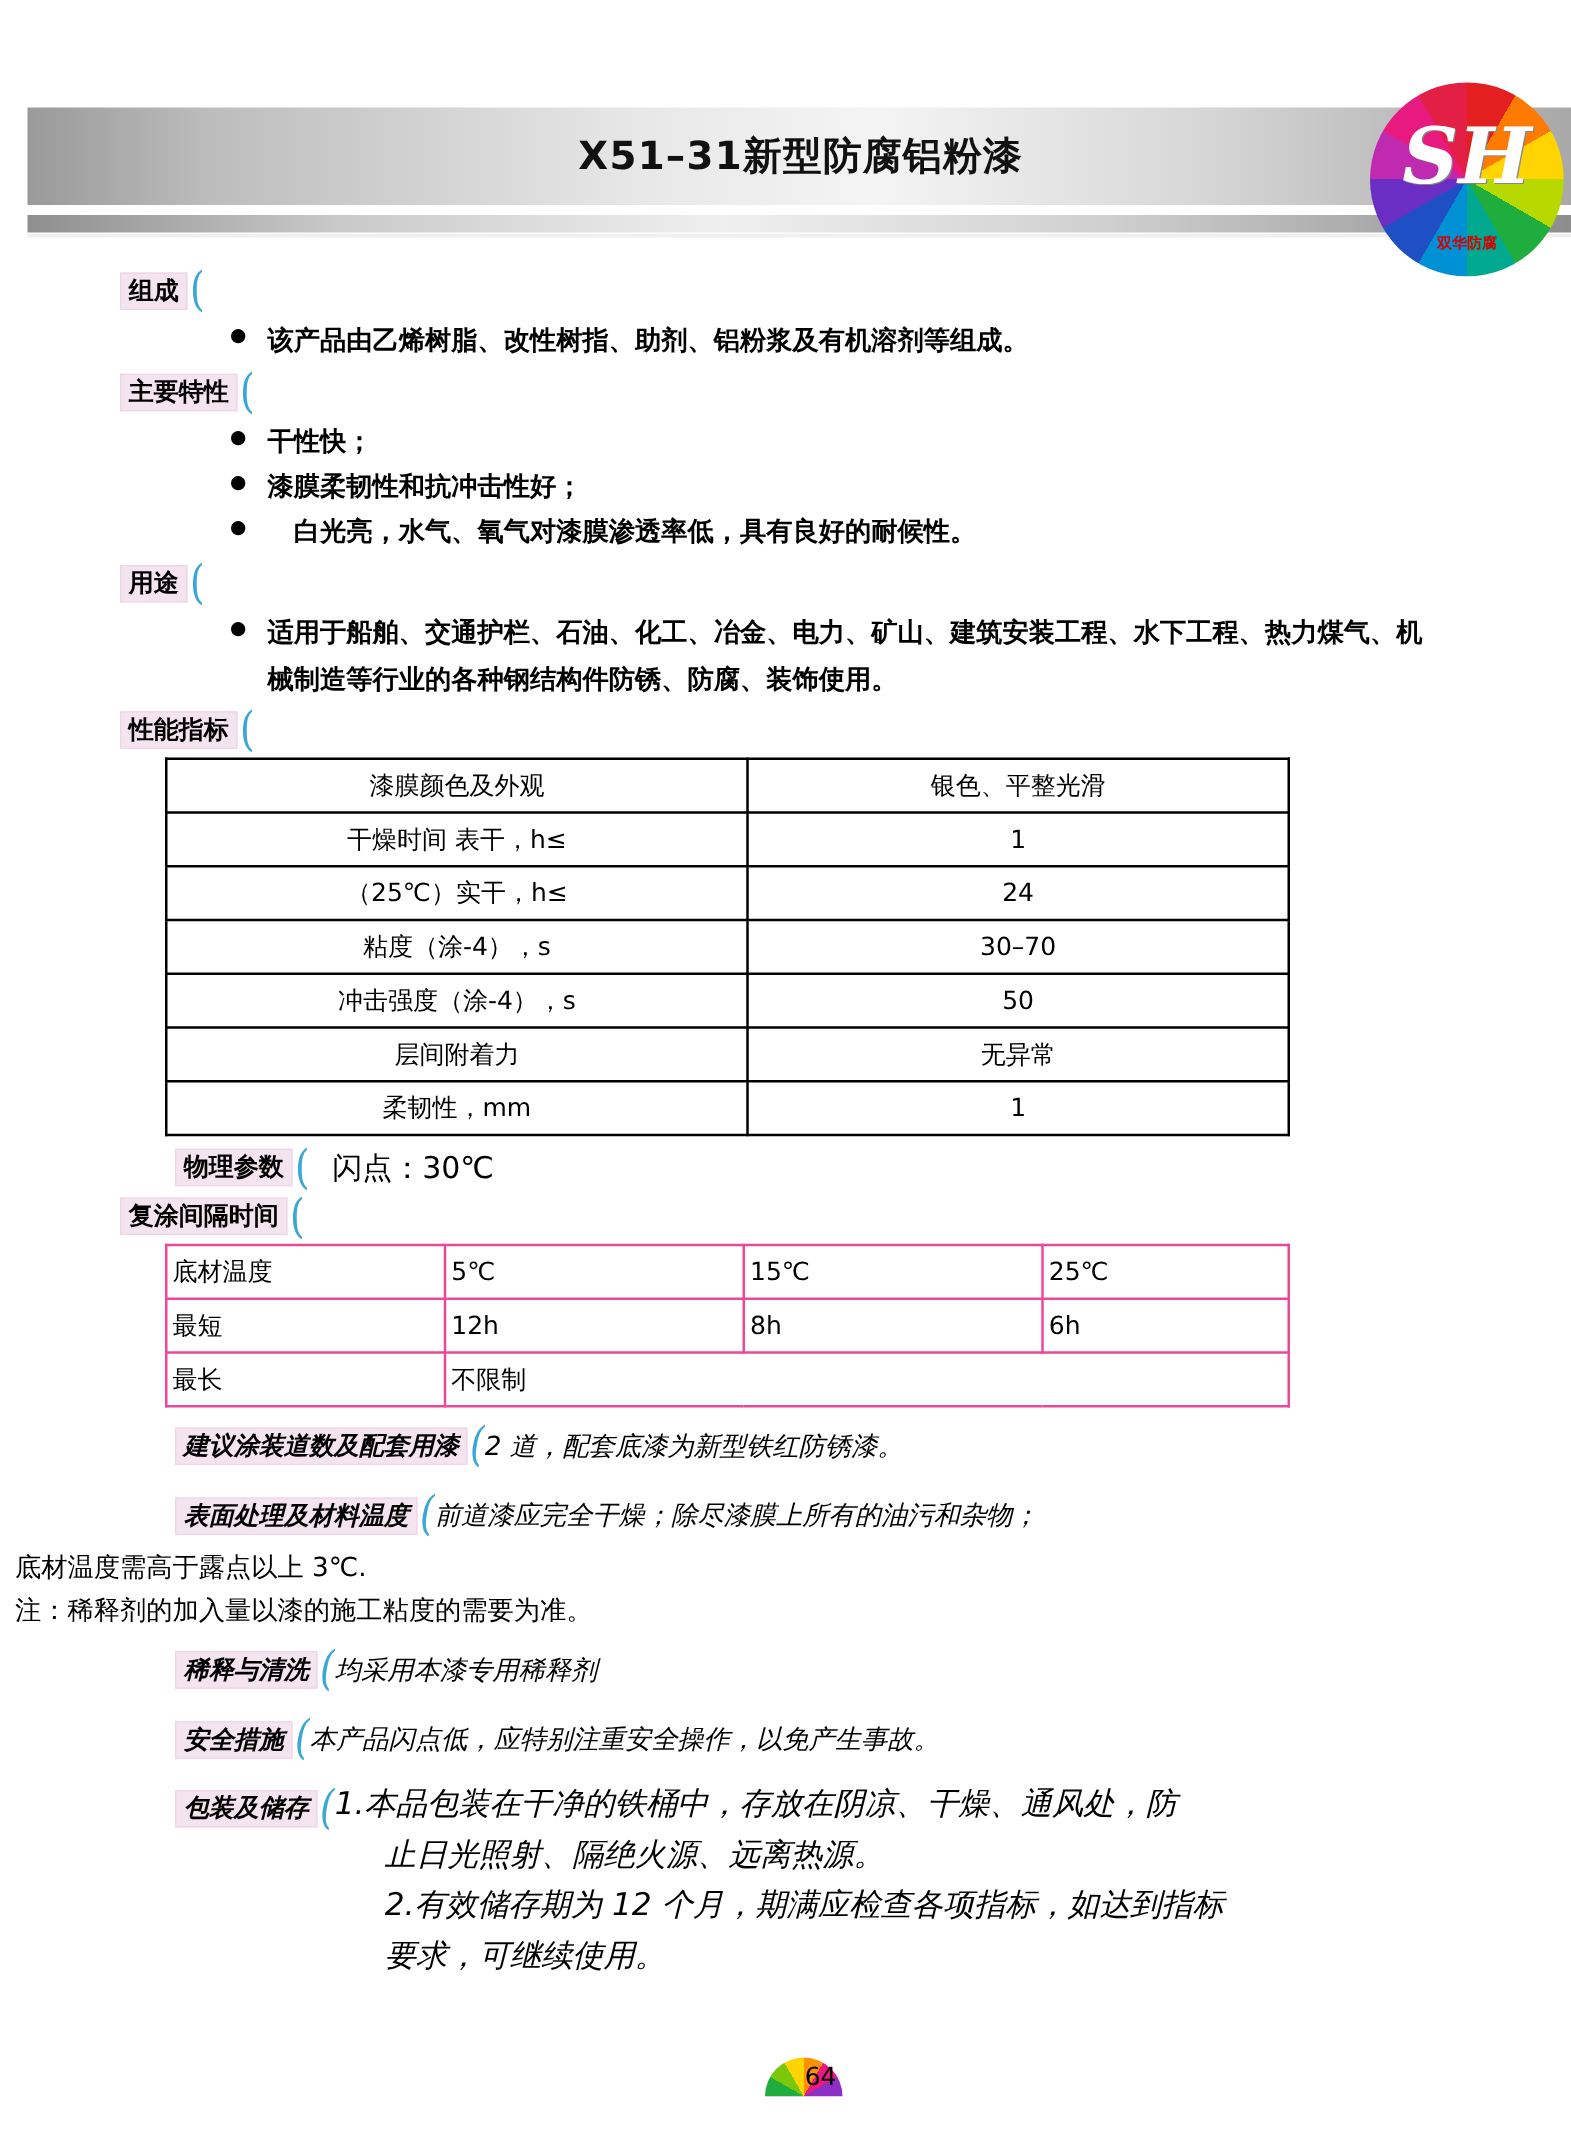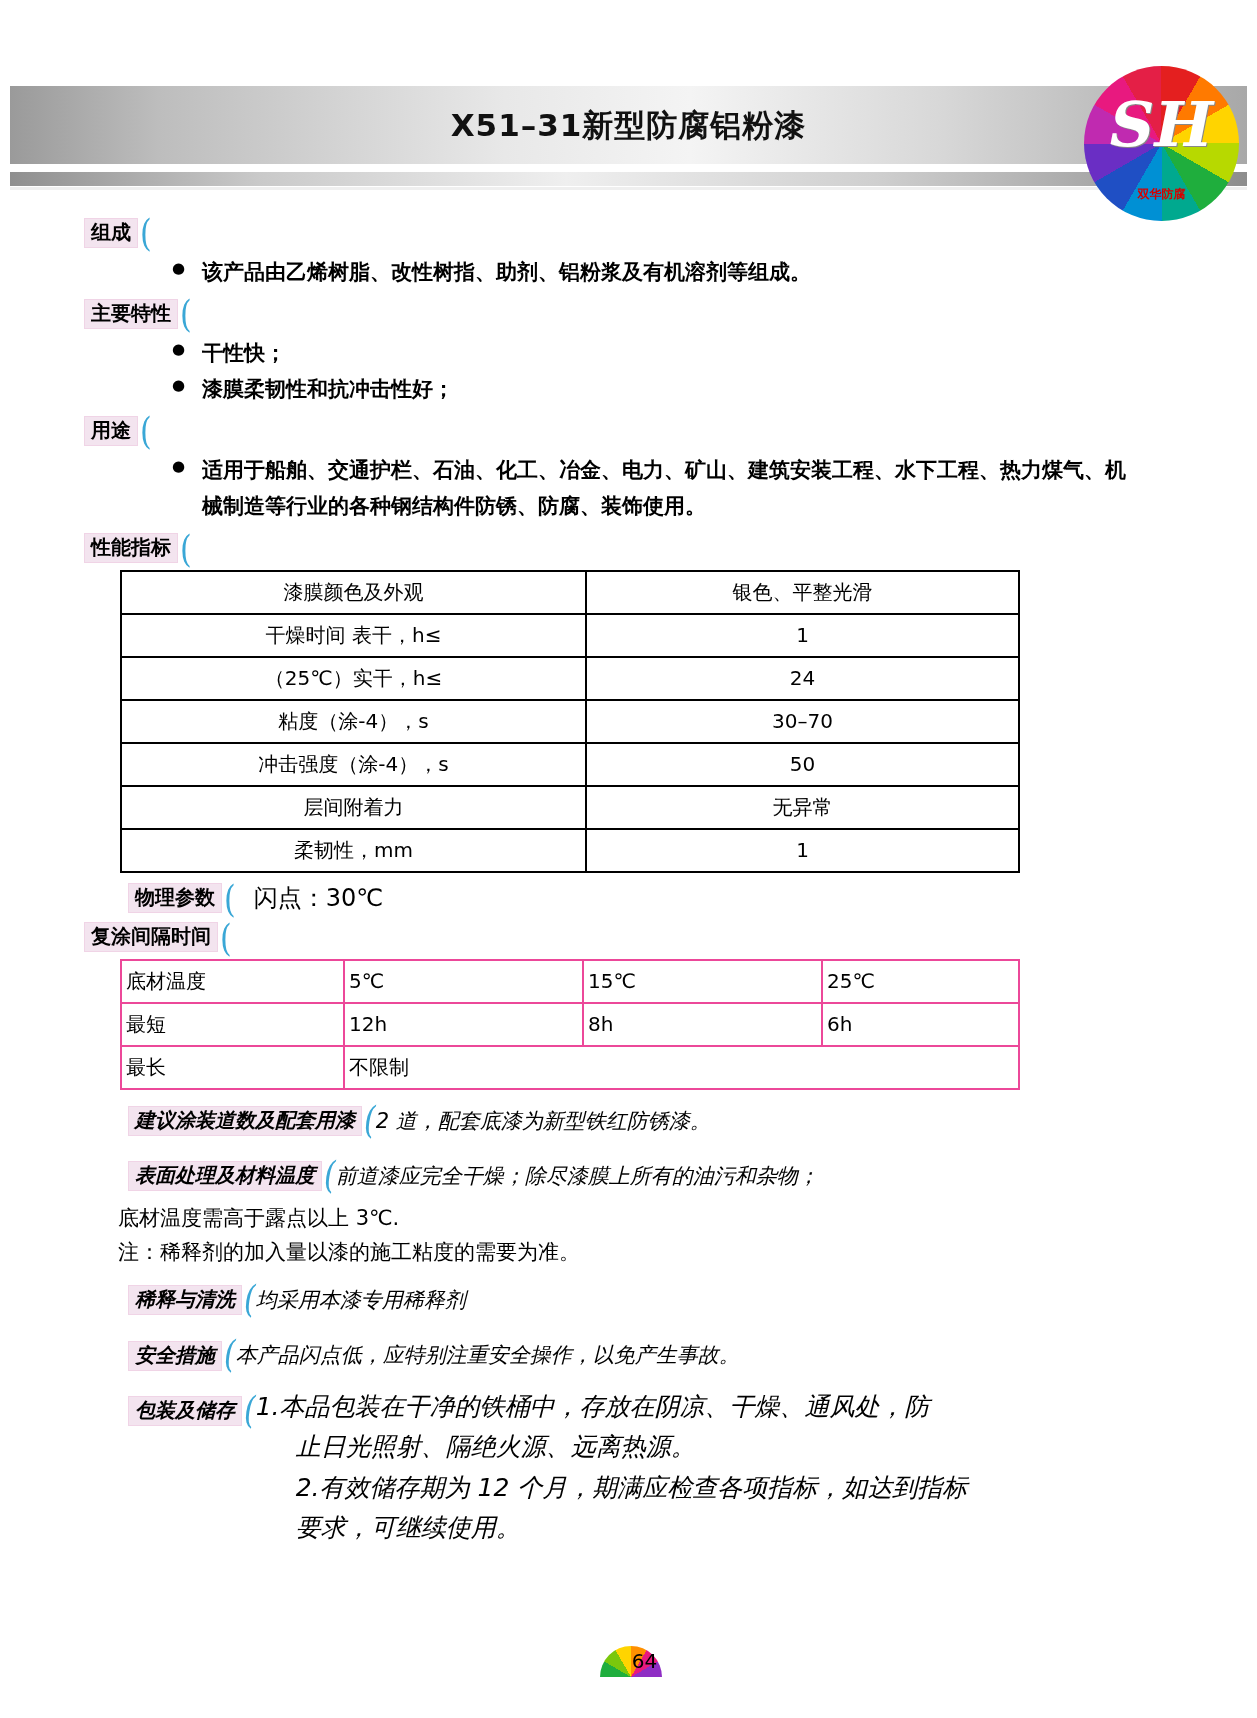--- a/index.html
+++ b/index.html
@@ -11,21 +11,21 @@
     height: 1718px;
     background: #ffffff;
     font-family: "Liberation Serif", serif;
     color: #000;
     position: relative;
     overflow: hidden;
   }
 
   .page {
     position: absolute;
-    left: 0; top: 0;
+    left: 12px; top: 0;
     width: 997px;
     height: 1718px;
     box-sizing: border-box;
   }
 
   
   .header-wrap {
     position: absolute;
     left: 0; top: 86px;
     width: 1257px;
@@ -234,21 +234,20 @@
     margin-left: 128px;
     margin-right: 118px;
     font-family: "DejaVu Sans", sans-serif;
     font-size: 21px;
     line-height: 1.62;
     text-indent: 0;
   }
   .para .txt { vertical-align: middle; }
   .para-row { margin-top: 7px; font-style: italic; }
   .para-cont {
-    margin-left: 118px;
     margin-right: 118px;
     font-family: "DejaVu Sans", sans-serif;
     font-size: 21px;
     line-height: 1.62;
   }
   .pack-body {
     display: inline-block;
     vertical-align: top;
     width: 770px;
     font-family: "DejaVu Sans", sans-serif;
@@ -325,20 +324,21 @@
     <ul class="bullets">
       <li>该产品由乙烯树脂、改性树指、助剂、铝粉浆及有机溶剂等组成。</li>
     </ul>
 
     <div class="section-head">
       <span class="chip">主要特性</span><span class="paren">(</span>
     </div>
     <ul class="bullets">
       <li>干性快；</li>
       <li>漆膜柔韧性和抗冲击性好；</li>
+      <li>　白光亮，水气、氧气对漆膜渗透率低，具有良好的耐候性。</li>
     </ul>
 
     <div class="section-head">
       <span class="chip">用途</span><span class="paren">(</span>
     </div>
     <ul class="bullets">
       <li>适用于船舶、交通护栏、石油、化工、冶金、电力、矿山、建筑安装工程、水下工程、热力煤气、机械制造等行业的各种钢结构件防锈、防腐、装饰使用。</li>
     </ul>
 
     <div class="section-head">

